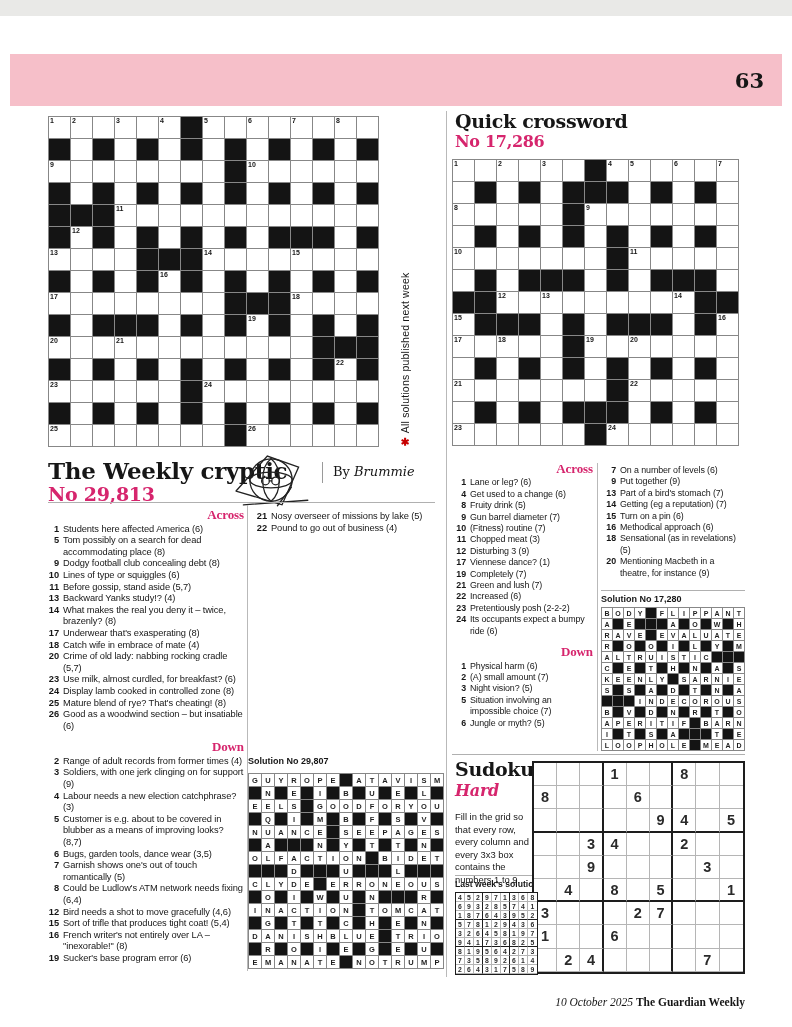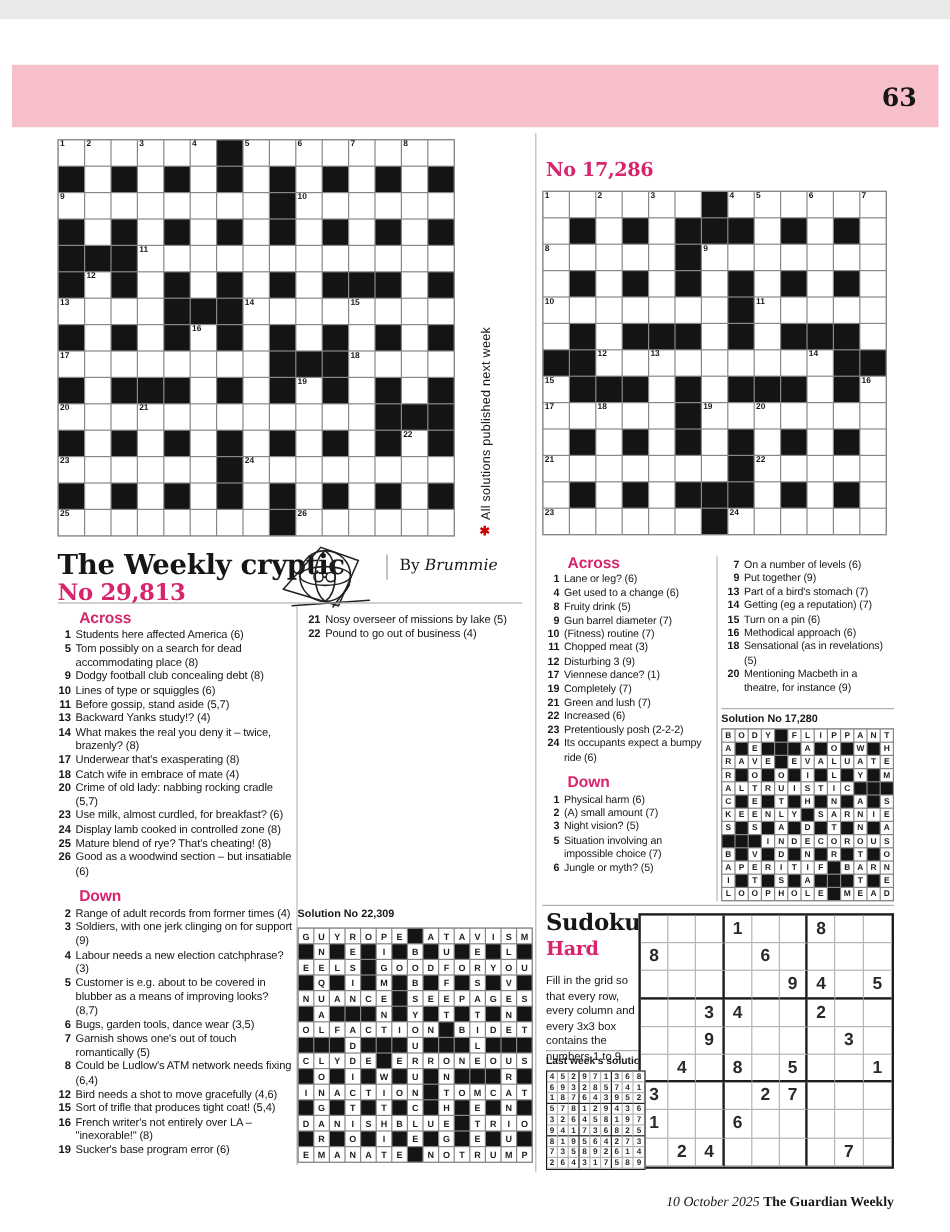--- a/index.html
+++ b/index.html
@@ -29,22 +29,22 @@
   #quick-sol-grid { left:601px; top:591px; grid-template-columns:repeat(13,10px); grid-template-rows:repeat(13,10px); }
   #quick-sol-grid .ltr { font-size:7px; }
 
   .vnote { position:absolute; left:399px; top:100px; height:332px; writing-mode:vertical-rl;
            transform:rotate(180deg); font-size:10.5px; letter-spacing:.2px; color:#161616; }
   .vnote .ast { font-weight:700; }
 
   .serifhead { font-family:"DejaVu Serif","Liberation Serif",serif; font-weight:700; letter-spacing:-.3px; }
 
   .clues { font-size:9.3px; line-height:11.6px; letter-spacing:-.1px; }
-  .clues .sect { font-family:Liberation Sans, sans-serif; font-weight:700; font-size:13px;
-                 margin:0 0 3px 18px; }
+  .clues .sect { font-family:Liberation Serif, serif; font-weight:700; font-size:13px;
+                 margin:0 0 3px 18px;text-align:right; }
   .clue { display:flex; }
   .cn { flex:0 0 15px; text-align:right; padding-right:4px; font-weight:700; }
   .ct { flex:1; }
   .gap { height:9px; }
 
   .sollabel { font-weight:700; font-size:9px; position:absolute; }
 
   
   .sud { position:absolute; display:grid; border:2px solid #1d1d1d; background:#fff; }
   .sud .scell { display:flex; align-items:center; justify-content:center; font-weight:700; color:#2a2a2a;
@@ -503,21 +503,21 @@
           <span class="cn">21</span>
           <span class="ct">Nosy overseer of missions by lake (5)</span>
         </div>
         <div class="clue">
           <span class="cn">22</span>
           <span class="ct">Pound to go out of business (4)</span>
         </div>
       </div>
   </div>
 
-  <div class="sollabel" style="left:248px; top:740px;">Solution No 22,309</div>
+  <div class="sollabel" style="left:248px; top:740px;">Solution No 29,807</div>
   <div class="xw" id="cryptic-sol-grid">
       <div class="cell wht">
         <span class="ltr">G</span>
       </div>
       <div class="cell wht">
         <span class="ltr">U</span>
       </div>
       <div class="cell wht">
         <span class="ltr">Y</span>
       </div>
@@ -1042,20 +1042,21 @@
         <span class="ltr">U</span>
       </div>
       <div class="cell wht">
         <span class="ltr">M</span>
       </div>
       <div class="cell wht">
         <span class="ltr">P</span>
       </div>
     </div>
 
+  <div class="serifhead" style="position:absolute; left:455px; top:94px; font-size:19px;">Quick crossword</div>
   <div class="serifhead" style="position:absolute; left:455px; top:116px; font-size:16px; color:#d6256d;">No 17,286</div>
 
   <div class="xw" id="quick-grid">
       <div class="cell wht">
         <span class="num">1</span>
       </div>
       <div class="cell wht"></div>
       <div class="cell wht">
         <span class="num">2</span>
       </div>
@@ -1801,21 +1802,21 @@
       <div class="cell wht">
         <span class="ltr">A</span>
       </div>
       <div class="cell wht">
         <span class="ltr">D</span>
       </div>
     </div>
 
   <div class="hrule" style="left:452px; top:738px; width:293px;"></div>
   <div class="serifhead" style="position:absolute; left:455px; top:742px; font-size:19px;">Sudoku</div>
-  <div class="serifhead" style="position:absolute; left:455px; top:765px; font-size:16px; color:#d6256d;">Hard</div>
+  <div class="serifhead" style="position:absolute; left:455px; top:765px; font-size:16px; color:#d6256d;font-style:italic;">Hard</div>
   <div class="sudtext">Fill in the grid so that every row, every column and every 3x3 box contains the numbers 1 to 9.</div>
 
   <div class="hrule" style="left:455px; top:859px; width:85px;"></div>
   <div class="sollabel" style="left:455px; top:863px; font-size:8.6px;">Last week's solution</div>
 
   <div class="sud" id="sudoku-grid">
       <div class="scell"></div>
       <div class="scell"></div>
       <div class="scell br3"></div>
       <div class="scell">1</div>

